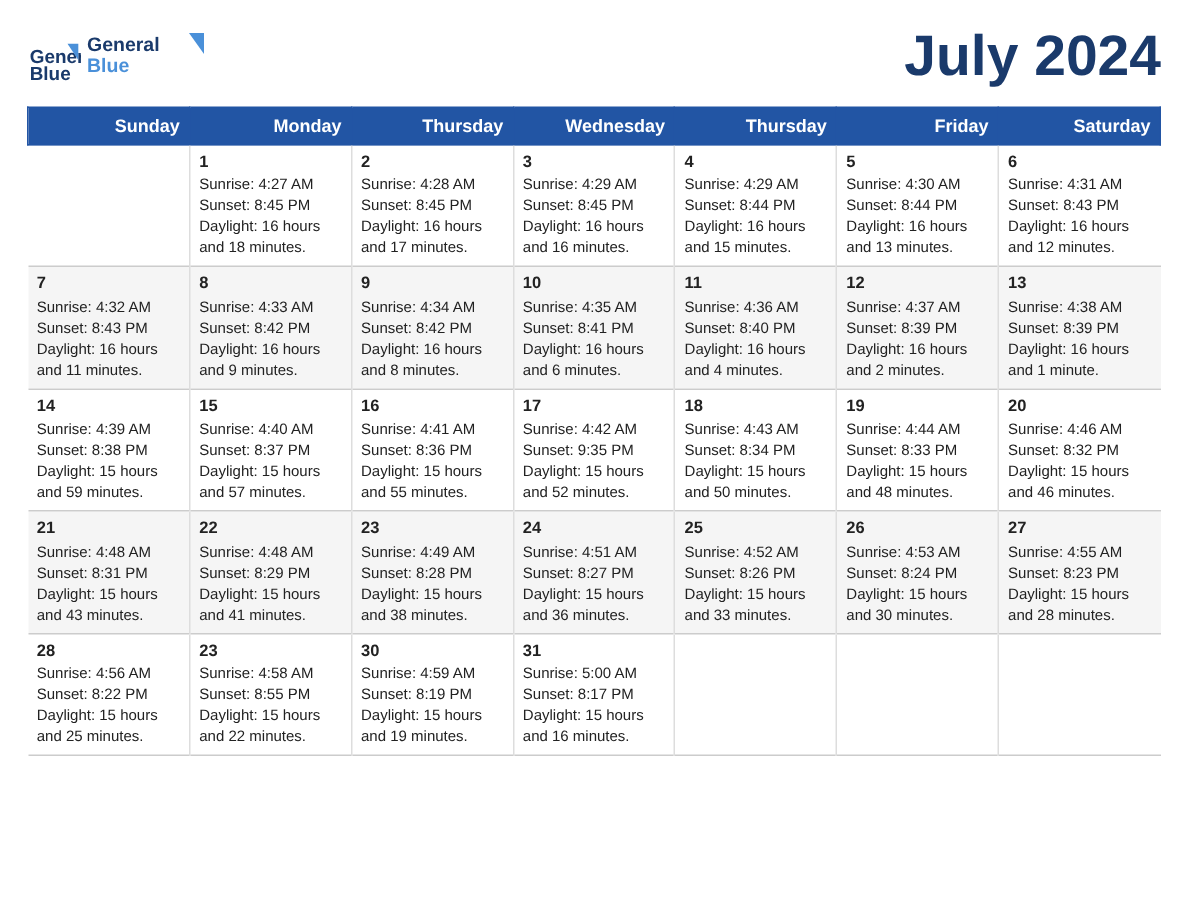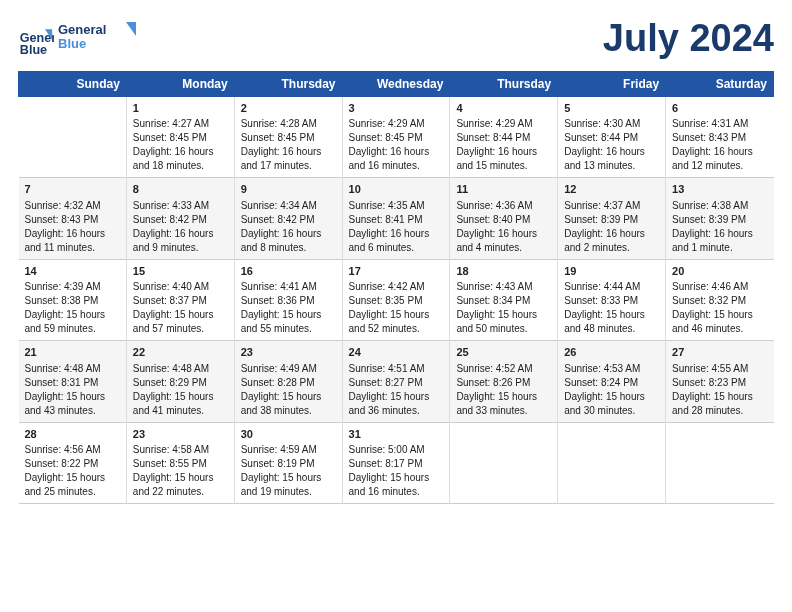--- a/index.html
+++ b/index.html
@@ -241,21 +241,21 @@
           <td>
             <span class="day-num">16</span>
             <div class="cell-content">Sunrise: 4:41 AM
 Sunset: 8:36 PM
 Daylight: 15 hours
 and 55 minutes.</div>
           </td>
           <td>
             <span class="day-num">17</span>
             <div class="cell-content">Sunrise: 4:42 AM
-Sunset: 8:35 PM
+Sunset: 9:35 PM
 Daylight: 15 hours
 and 52 minutes.</div>
           </td>
           <td>
             <span class="day-num">18</span>
             <div class="cell-content">Sunrise: 4:43 AM
 Sunset: 8:34 PM
 Daylight: 15 hours
 and 50 minutes.</div>
           </td>

